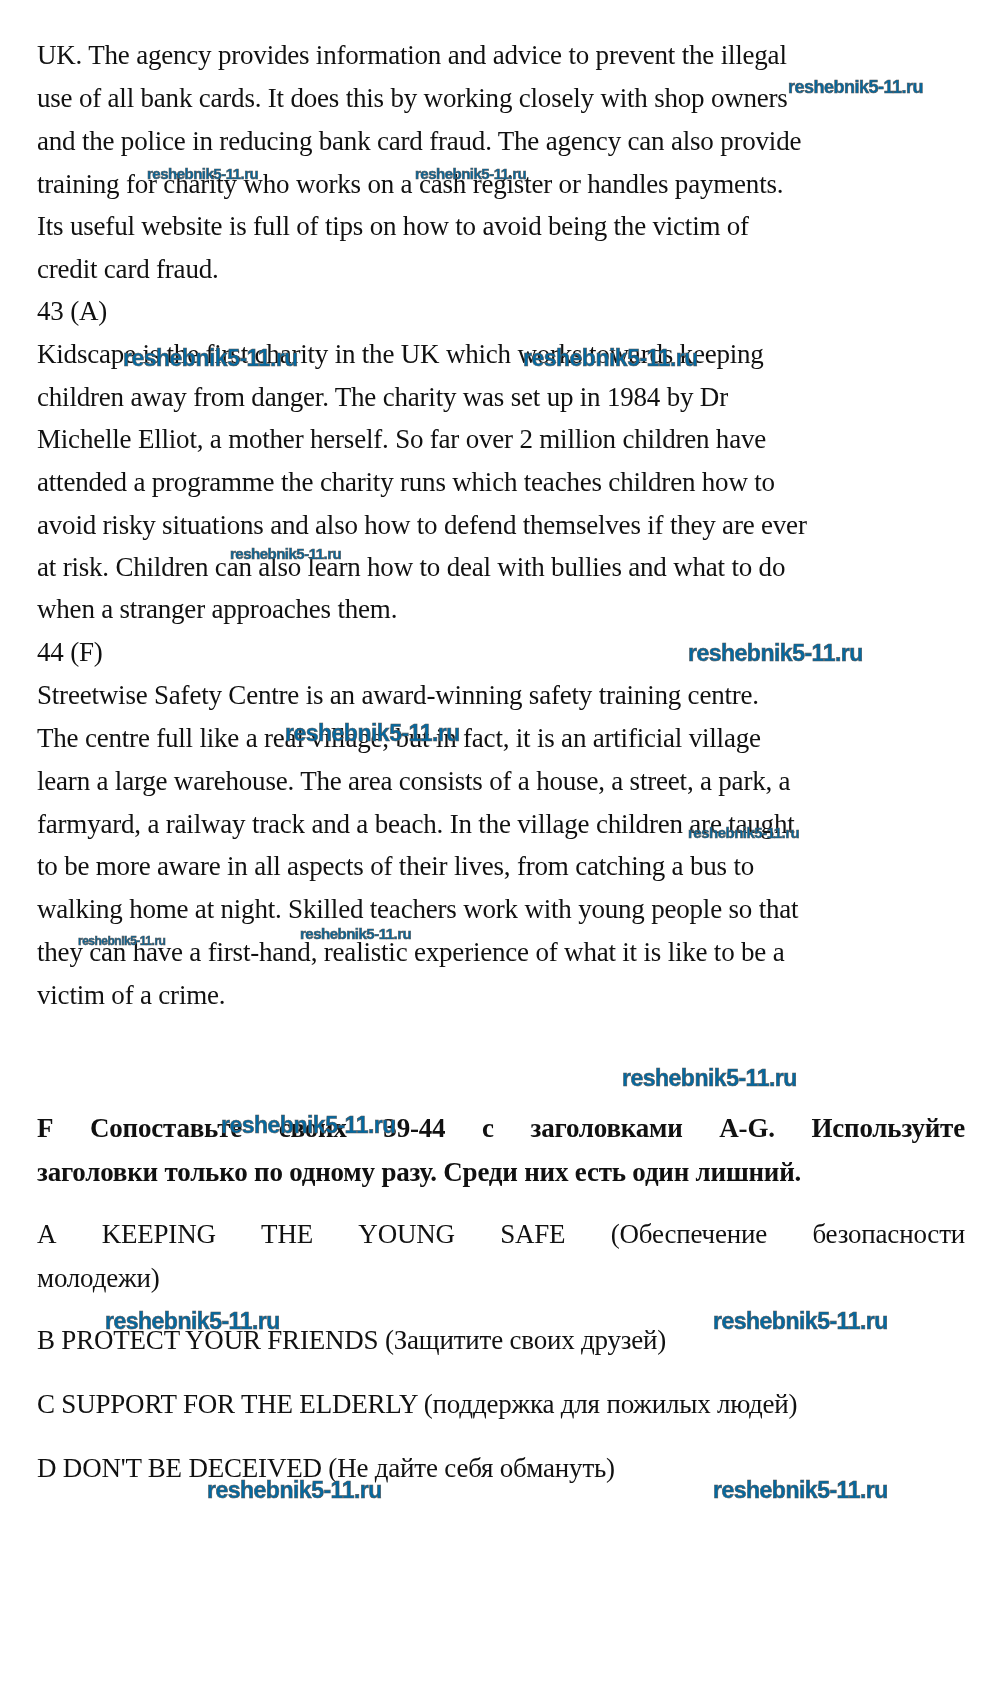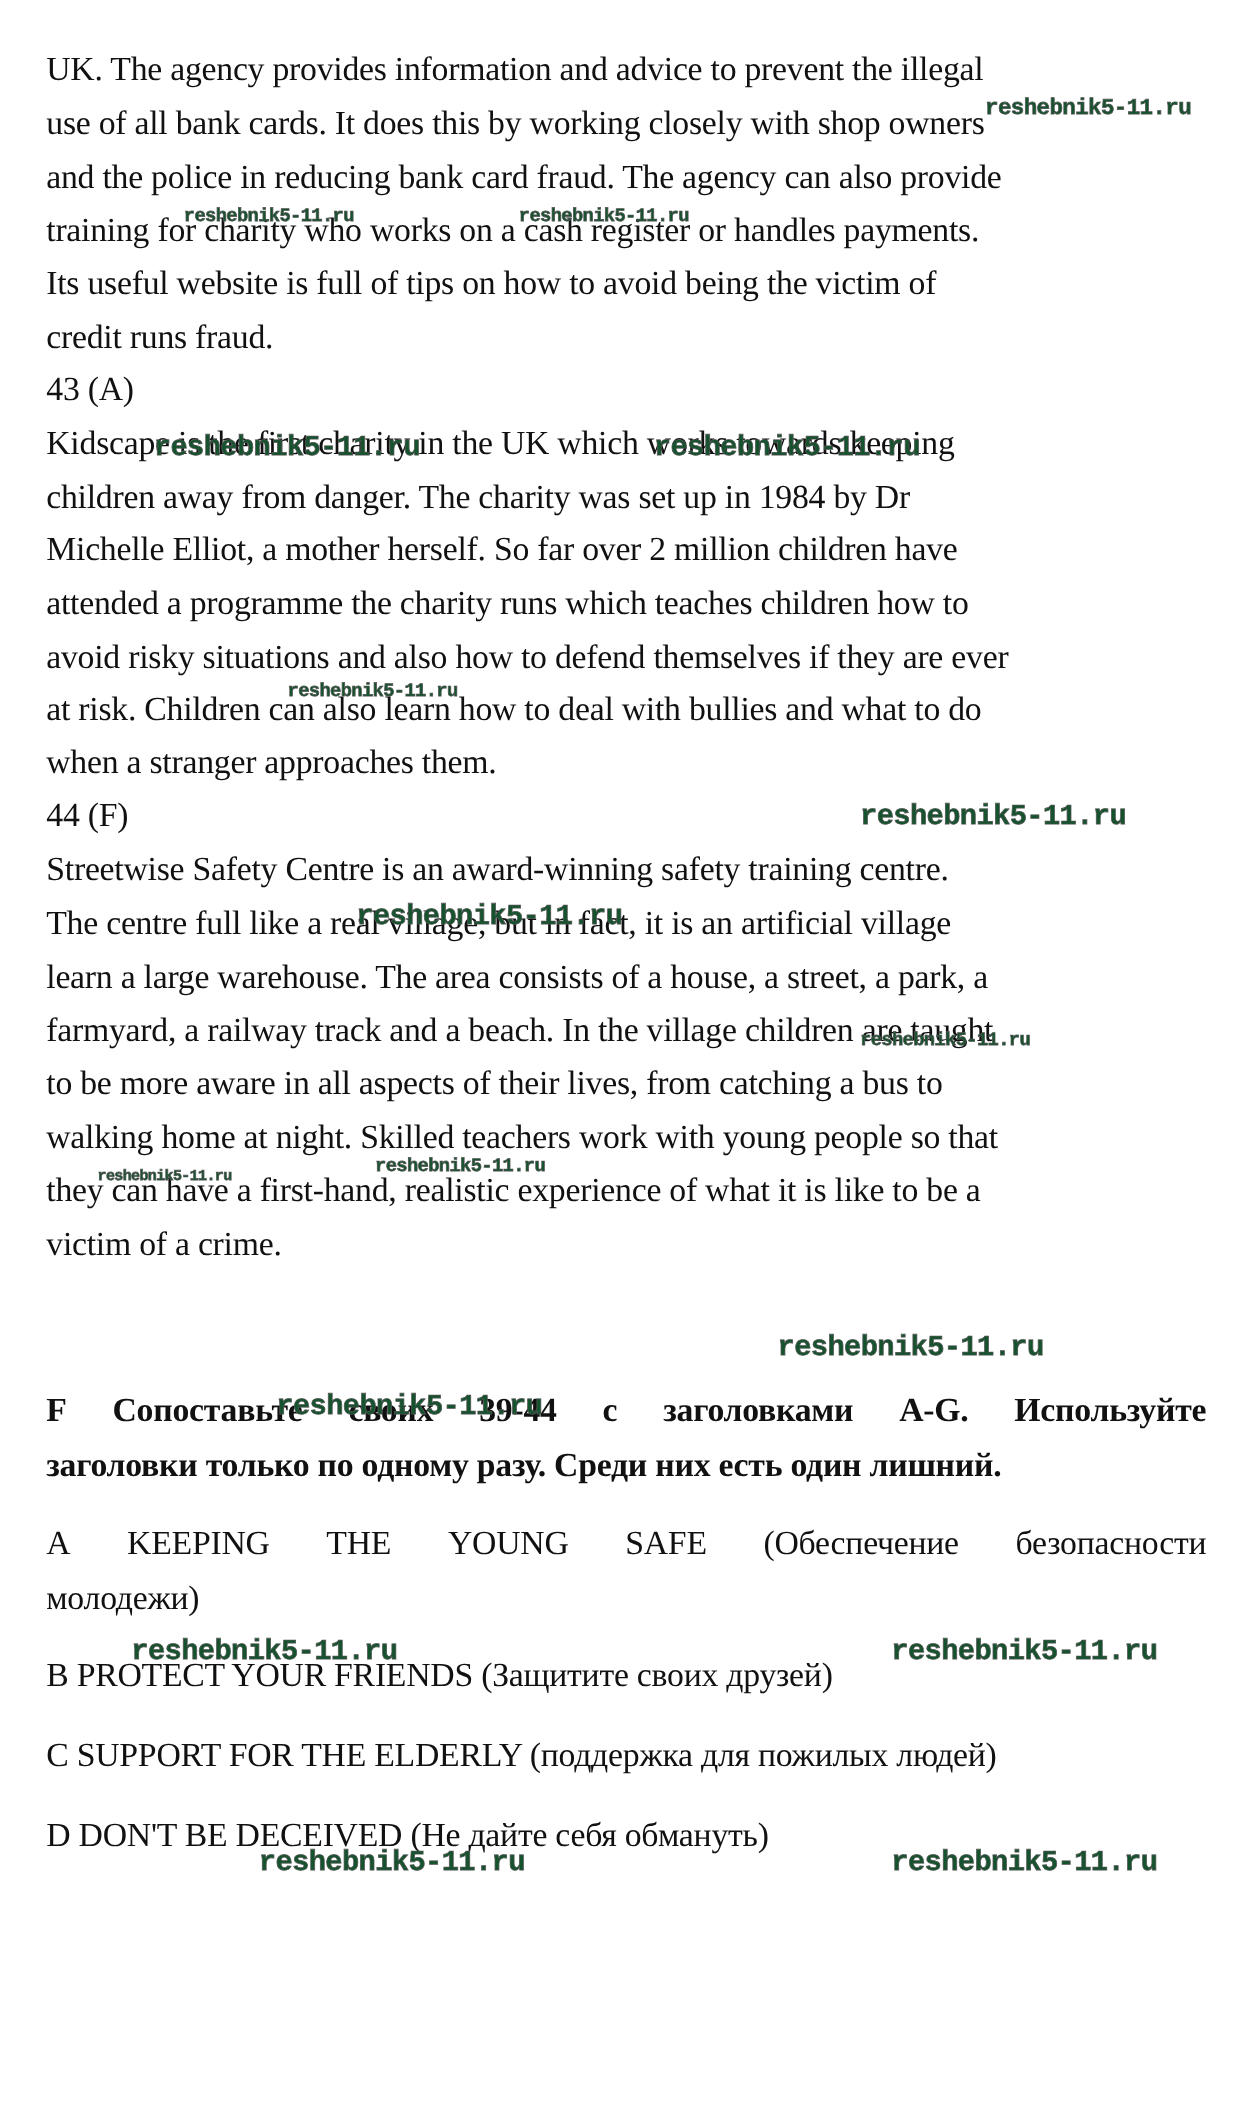--- a/index.html
+++ b/index.html
@@ -8,42 +8,42 @@
       position: absolute; left: 0; top: 0; width: 1000px; height: 1702px;
       font-family: "Liberation Serif", serif; color: #111111;
     }
     .line {
       position: absolute; left: 37px; font-size: 27px; line-height: 30px;
       white-space: nowrap; letter-spacing: -0.2px;
     }
     .bold { font-weight: bold; }
     .justify-line { display: flex; justify-content: space-between; width: 928px; }
     .wm {
-      position: absolute; font-family: Liberation Mono, monospace;
-      font-weight: bold; color: #14532d;
+      position: absolute; font-family: Liberation Sans, sans-serif;
+      font-weight: bold; color: #0369a1;
       -webkit-text-stroke: 0.6px #555555;
       white-space: nowrap; letter-spacing: -0.5px;
     }
     .wm.big { font-size: 23px; }
     .wm.mid { font-size: 18px; }
     .wm.small { font-size: 15px; }
     .wm.tiny { font-size: 12px; }
   </style>
 </head>
 <body>
 
 <div class="page">
 
   <div>
     <div class="line" style="top:40px">UK. The agency provides information and advice to prevent the illegal</div>
     <div class="line" style="top:83px">use of all bank cards. It does this by working closely with shop owners</div>
     <div class="line" style="top:126px">and the police in reducing bank card fraud. The agency can also provide</div>
     <div class="line" style="top:169px">training for charity who works on a cash register or handles payments.</div>
     <div class="line" style="top:211px">Its useful website is full of tips on how to avoid being the victim of</div>
-    <div class="line" style="top:254px">credit runs fraud.</div>
+    <div class="line" style="top:254px">credit card fraud.</div>
   </div>
 
   <div>
     <div class="line" style="top:296px">43 (A)</div>
     <div class="line" style="top:339px">Kidscape is the first charity in the UK which works towards keeping</div>
     <div class="line" style="top:382px">children away from danger. The charity was set up in 1984 by Dr</div>
     <div class="line" style="top:424px">Michelle Elliot, a mother herself. So far over 2 million children have</div>
     <div class="line" style="top:467px">attended a programme the charity runs which teaches children how to</div>
     <div class="line" style="top:510px">avoid risky situations and also how to defend themselves if they are ever</div>
     <div class="line" style="top:552px">at risk. Children can also learn how to deal with bullies and what to do</div>

